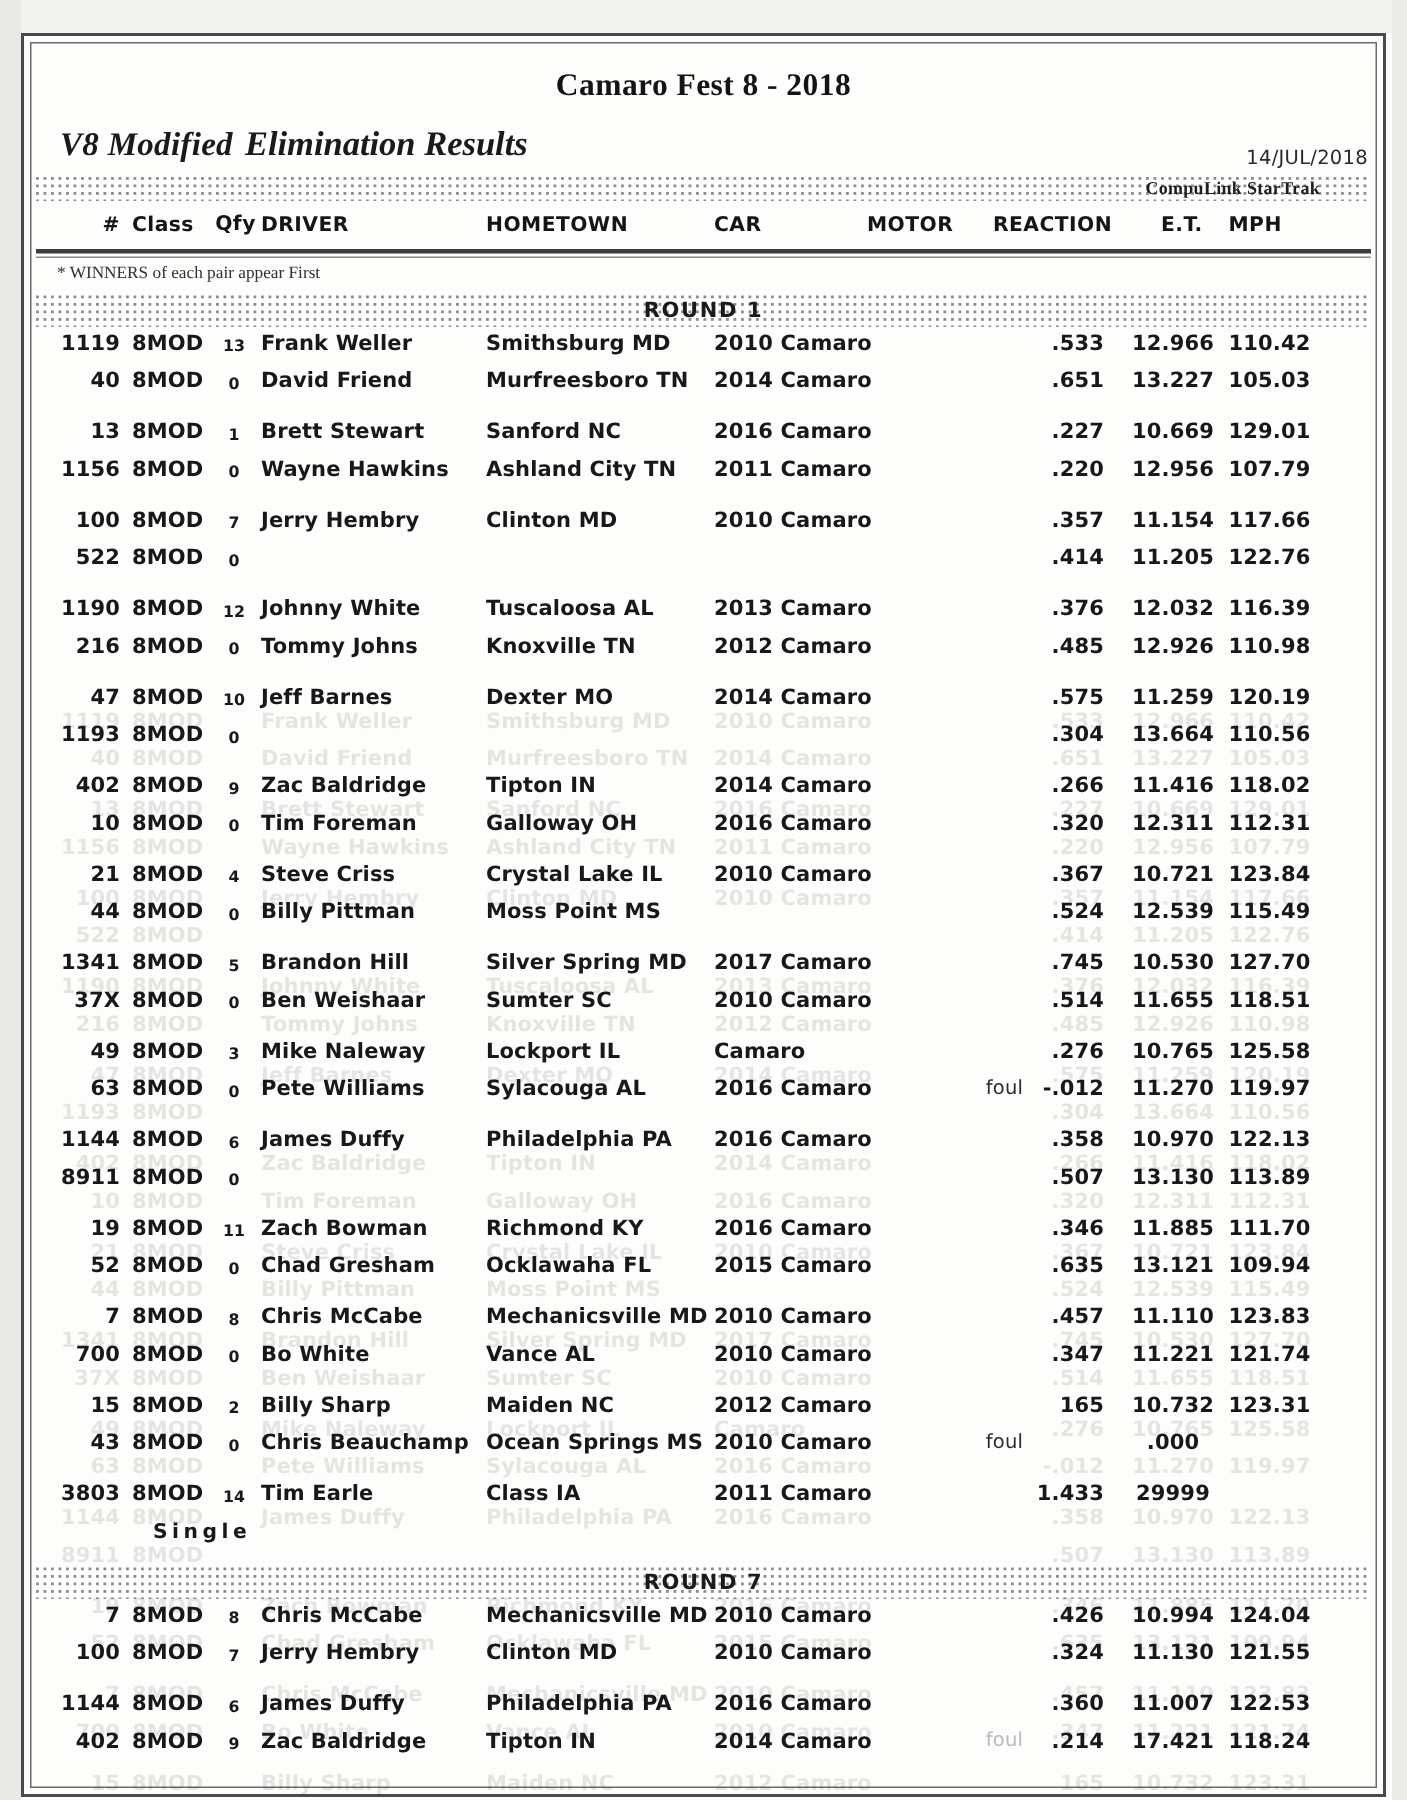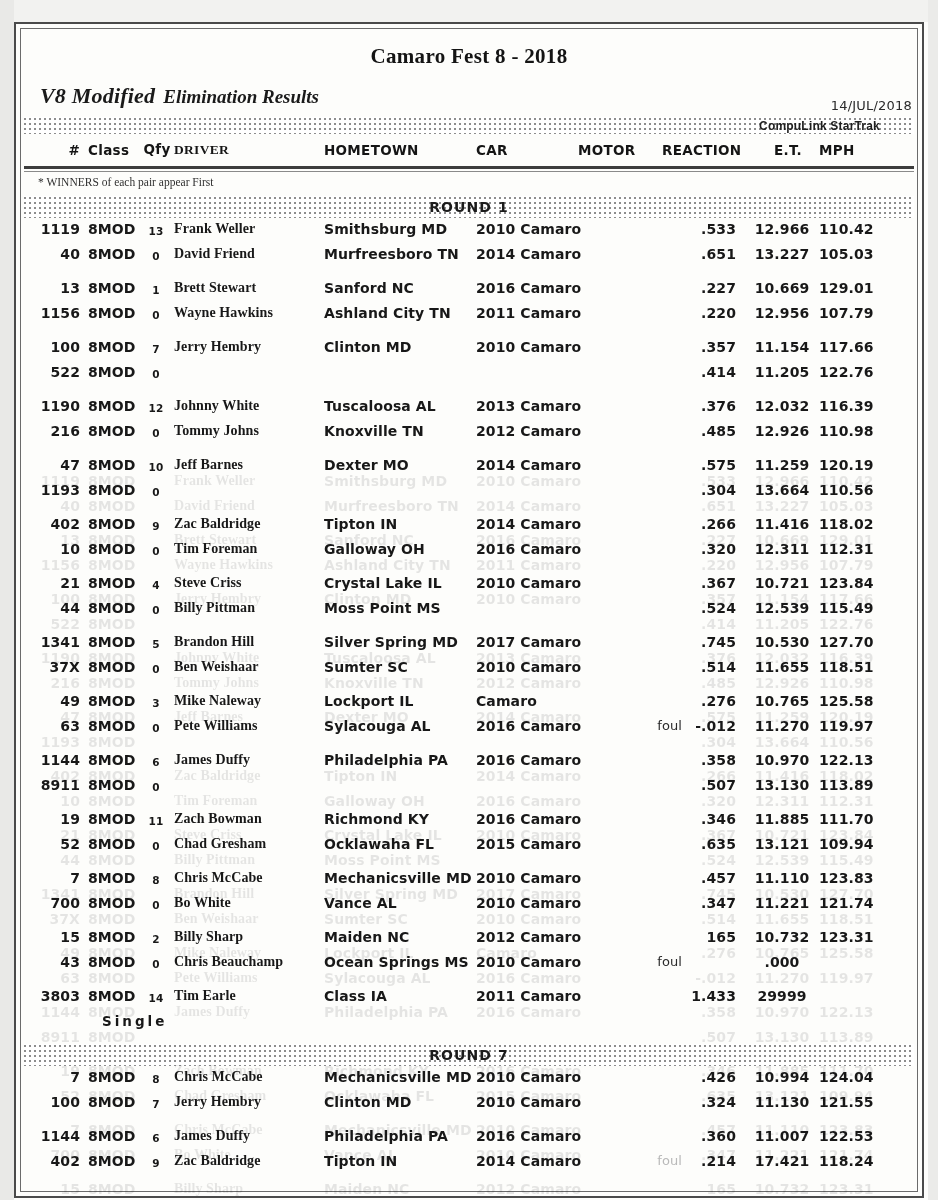--- a/index.html
+++ b/index.html
@@ -70,21 +70,21 @@
     margin-top: 14px;
     padding-left: 16px;
   }
   .class-name {
     font-size: 22px;
     font-weight: bold;
     letter-spacing: .2px;
     font-style: italic;
   }
   .report-type {
-    font-size: 19px;
+    font-size: 23px;
     font-style: italic;
     font-weight: bold;
     margin-left: 8px;
   }
   .event-date {
     position: absolute;
     right: 2px;
     bottom: 4px;
     font-family: "DejaVu Sans", sans-serif;
     font-size: 13px;
@@ -112,21 +112,21 @@
     font-family: "DejaVu Sans", sans-serif;
     font-size: 14px;
     font-weight: bold;
     letter-spacing: 1.1px;
     color: #1b1b1b;
   }
   .brand-label {
     position: absolute;
     right: 34px; top: 50%;
     transform: translateY(-50%);
-    font-family: Liberation Sans, sans-serif;
+    font-family: Liberation Serif, serif;
     font-size: 12px;
     font-weight: bold;
     letter-spacing: .2px;
     color: #1f1f1f;
   }
 
   
   .rule-heavy { height: 3px; background: #3d3d3d; }
   .rule-light { height: 1px; background: #8a8a8a; margin-top: 2px; }
 
@@ -161,21 +161,21 @@
     letter-spacing: .1px;
   }
   .row.gap { height: 34px; }
   .row > span { position: absolute; top: 3px; white-space: nowrap; }
 
   
   .c-num      { left: 0;   width: 56px; text-align: right; }
   .c-class    { left: 64px; }
   .c-qfy      { left: 122px; width: 20px; text-align: center;
                 font-size: 10.5px; top: 7px !important; font-weight: bold; }
-  .c-driver   { left: 150px; font-family: Liberation Serif, serif; }
+  .c-driver   { left: 150px; }
   .c-town     { left: 300px; }
   .c-car      { left: 452px; }
   .c-motor    { left: 554px; }
   .c-foul     { left: 618px; width: 40px; text-align: right;
                 font-weight: normal; font-size: 13px; color: #2b2b2b; }
   .c-reaction { left: 660px; width: 52px; text-align: right; }
   .c-et       { left: 730px; width: 56px; text-align: center; }
   .c-mph      { left: 795px; width: 54px; text-align: right; }
 
   

